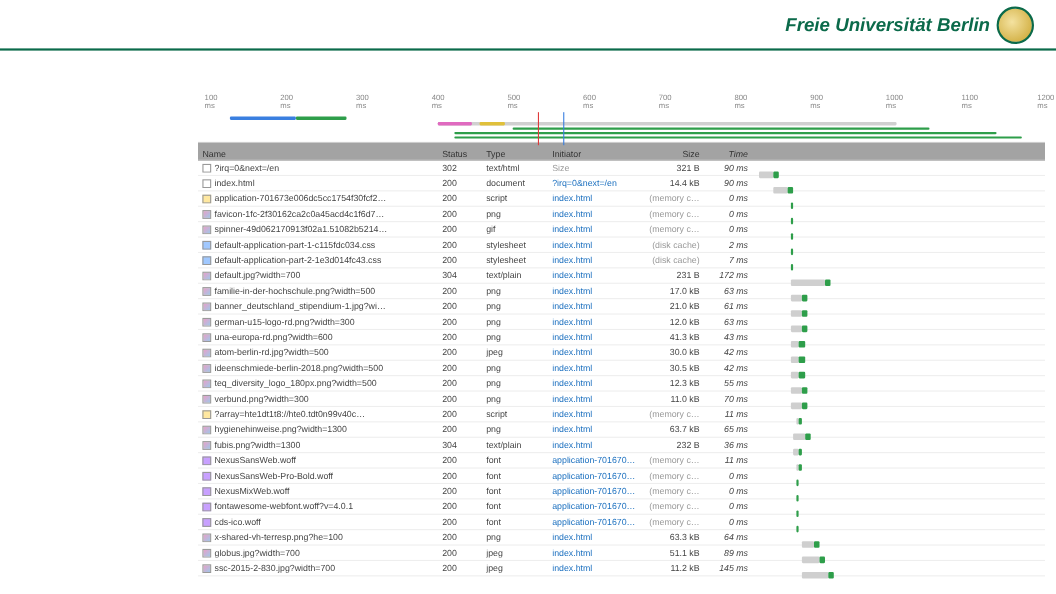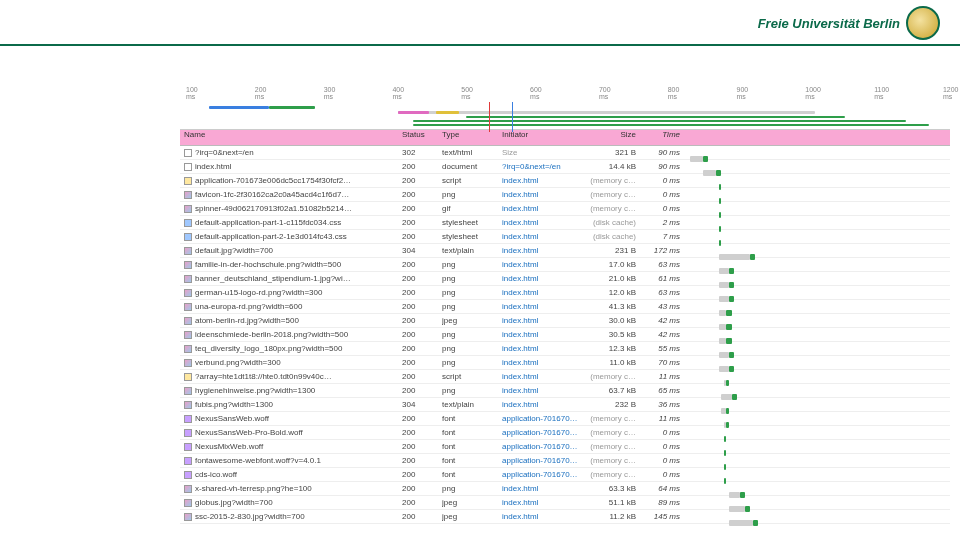--- a/index.html
+++ b/index.html
@@ -1,30 +1,30 @@
 <!DOCTYPE html>
 <html><head>
 <meta charset="utf-8">
 <style>
   * { box-sizing: border-box; margin: 0; padding: 0; }
   html, body { width: 960px; height: 540px; font-family: Arial, Helvetica, sans-serif; background: #fff; overflow: hidden; }
   .slide { position: relative; width: 960px; height: 540px; }
   .top-rule { position: absolute; top: 44px; left: 0; width: 960px; height: 2px; background: #0b6a4a; }
   .logo { position: absolute; top: 6px; right: 20px; display: flex; align-items: center; gap: 6px; }
-  .logo-text { color: #0b6a4a; font-size: 13px; font-style: italic; font-weight: 600; }
+  .logo-text { color: #0b6a4a; font-size: 17px; font-style: italic; font-weight: 600; }
   .logo-seal { width: 34px; height: 34px; border-radius: 50%; background: radial-gradient(circle at 40% 40%, #f4e2a0, #c9a22a); border: 2px solid #0b6a4a; position: relative; }
   .title { position: absolute; top: 58px; left: 24px; font-size: 22px; font-weight: 600; color: #111; }
   .devtools { position: absolute; top: 86px; left: 180px; width: 770px; height: 432px; font-size: 8px; background: #fff; }
   .timeline { height: 44px; border-bottom: 1px solid #ccc; position: relative; }
   .timeline-ticks { display: flex; justify-content: space-between; padding: 0 6px; color: #888; font-size: 7px; }
   .timeline-ticks span { width: 1px; text-align: center; }
   .timeline-bars { position: relative; height: 30px; margin: 2px 6px 0 6px; }
   .tl-bar { position: absolute; height: 3px; border-radius: 1px; }
   .table { width: 100%; }
-  .thead { display: flex; border-bottom: 1px solid #bbb; background: #f9a8d4; font-weight: 500; color: #333; height: 16px; align-items: flex-start; }
+  .thead { display: flex; border-bottom: 1px solid #bbb; background: #a3a3a3; font-weight: 500; color: #333; height: 16px; align-items: flex-end; }
   .col-name { width: 222px; padding-left: 4px; }
   .col-status { width: 40px; }
   .col-type { width: 60px; }
   .col-init { width: 80px; }
   .col-size { width: 60px; text-align: right; padding-right: 6px; }
   .col-time { width: 44px; text-align: right; padding-right: 6px; font-style: italic; }
   .col-wf { flex: 1; position: relative; border-left: 1px solid #ddd; }
   .row { display: flex; height: 14px; align-items: center; border-bottom: 1px solid #eee; color: #444; }
   .row .cell { overflow: hidden; white-space: nowrap; text-overflow: ellipsis; }
   .row .col-name { display: flex; align-items: center; gap: 3px; }

